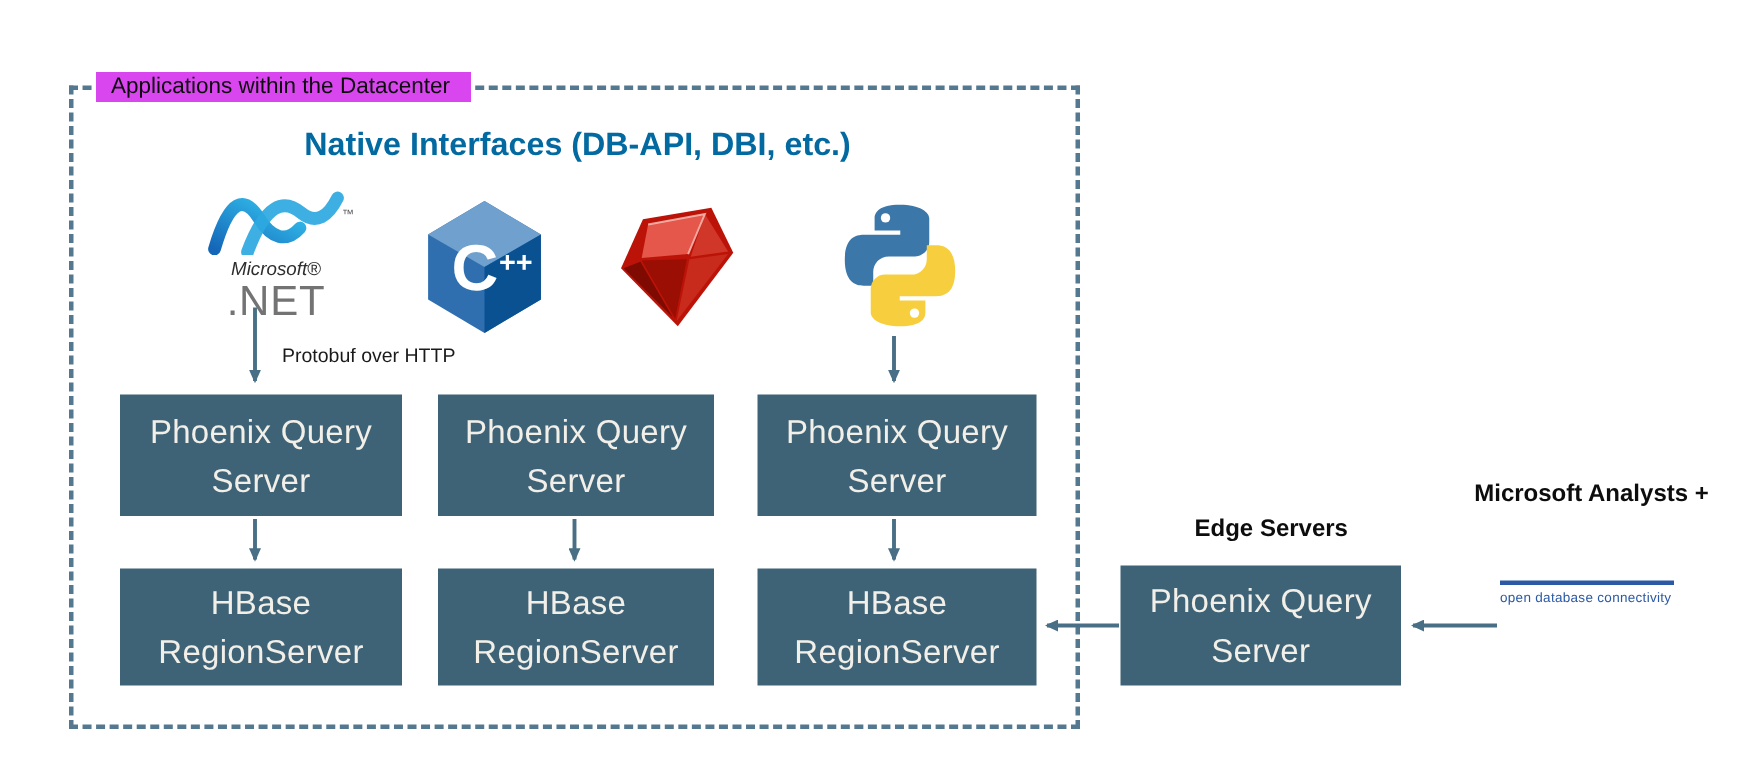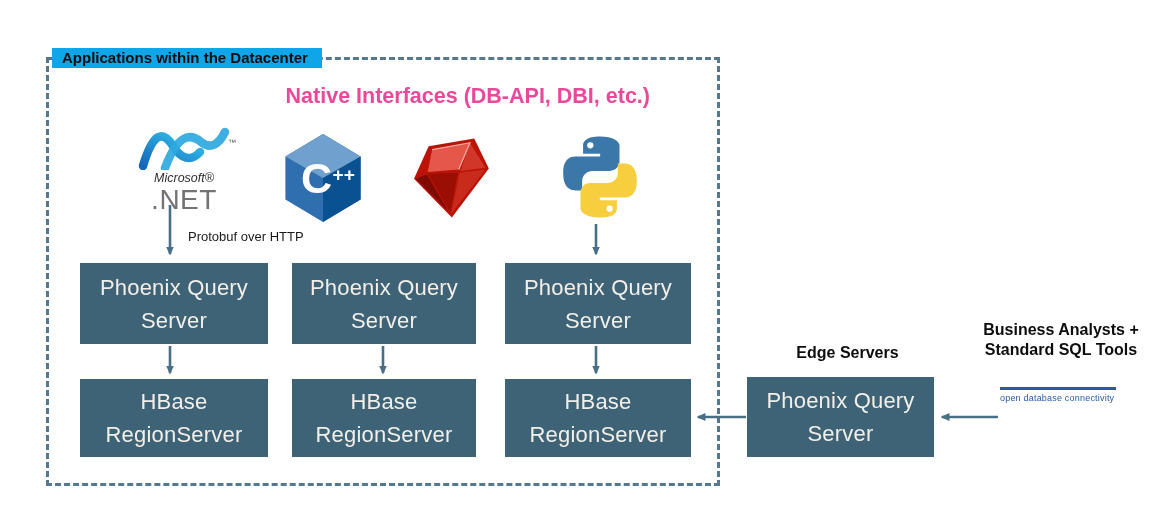--- a/index.html
+++ b/index.html
@@ -12,26 +12,26 @@
   html,body{margin:0;padding:0;background:#fff;}
   .canvas{
     position:relative;width:1173px;height:517px;background:#fff;overflow:hidden;
     font-family:"Liberation Sans",sans-serif;
   }
   .dashed-box{
     position:absolute;left:46px;top:57px;width:674px;height:429px;
     border:3px dashed var(--dashed-border);box-sizing:border-box;
   }
   .dc-label{
-    position:absolute;left:52px;top:48px;background:#0ea5e9;padding:0 14px 0 10px;
-    font-size:15px;font-weight:bold;color:#0d0d0d;line-height:20px;white-space:nowrap;
+    position:absolute;left:64px;top:48px;background:#d946ef;padding:0 14px 0 10px;
+    font-size:15px;font-weight:normal;color:#0d0d0d;line-height:20px;white-space:nowrap;
   }
   .ni-title{
-    position:absolute;left:120px;top:84px;width:530px;text-align:right;
-    font-size:21.5px;font-weight:bold;color:#ec4899;
+    position:absolute;left:120px;top:84px;width:530px;text-align:center;
+    font-size:21.5px;font-weight:bold;color:#0369a1;
   }
   .proto-label{
     position:absolute;left:188px;top:229px;font-size:13px;color:#1a1a1a;white-space:nowrap;
   }
   .node{
     position:absolute;background:var(--node-fill);color:var(--node-text);
     display:flex;flex-direction:column;justify-content:center;align-items:center;
     text-align:center;font-size:22px;line-height:33px;letter-spacing:.2px;
   }
   .side-label{
@@ -150,22 +150,21 @@
     <div>RegionServer</div>
   </div>
 
   <div class="node" style="left:747px;top:377px;width:187px;height:80px;">
     <div>Phoenix Query</div>
     <div>Server</div>
   </div>
 
   <div class="side-label" style="left:775px;top:343px;width:145px;">Edge Servers</div>
   <div class="side-label" style="left:955px;top:320px;width:212px;">
-    <div>Business Analysts +</div>
-    <div>Standard SQL Tools</div>
+    <div>Microsoft Analysts +</div>
   </div>
 
   <div class="odbc-wrap">
     <div class="odbc-rule"></div>
     <div class="odbc-sub">open database connectivity</div>
   </div>
 
 </div>
 
 </body></html>

